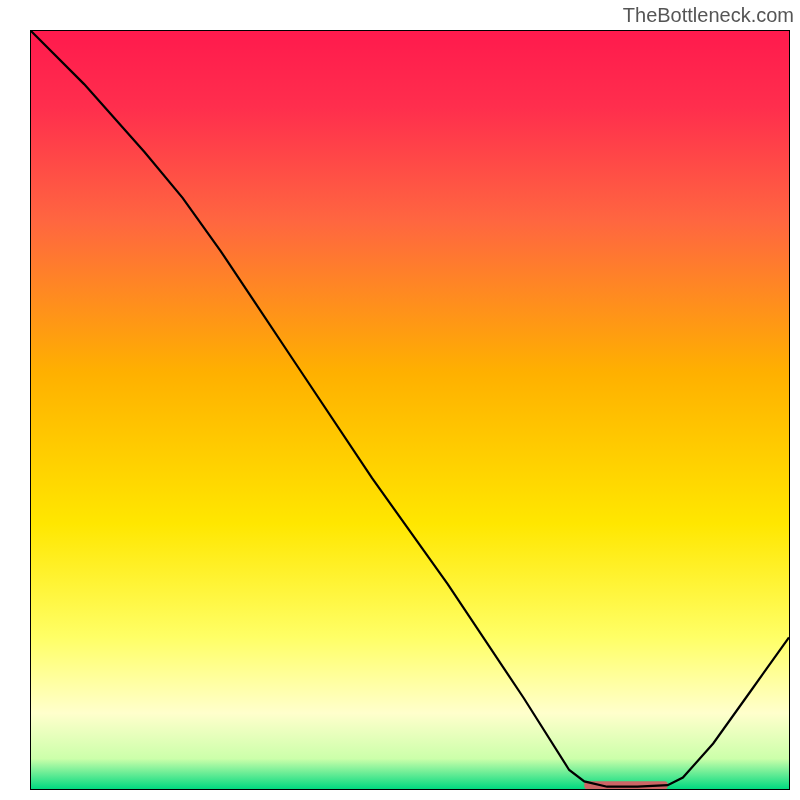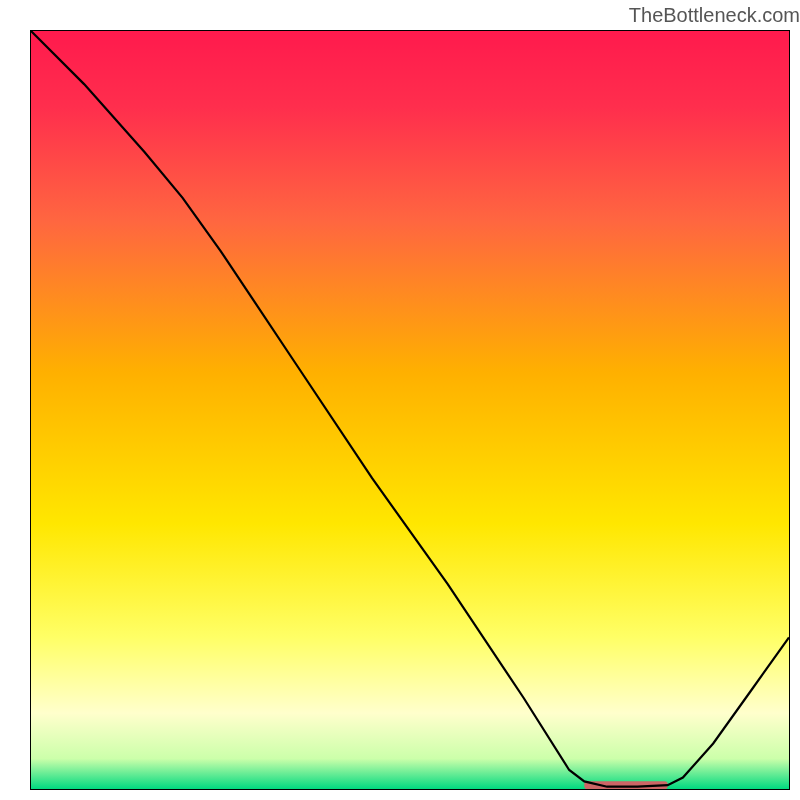--- a/index.html
+++ b/index.html
@@ -7,21 +7,21 @@
     padding: 0;
     width: 800px;
     height: 800px;
     background: white;
     font-family: Arial, sans-serif;
     position: relative;
   }
   .watermark {
     position: absolute;
     top: 4px;
-    right: 0;
+    right: 6px;
     color: #555;
     font-size: 20px;
     font-weight: 500;
     z-index: 10;
   }
   .chart-container {
     position: absolute;
     left: 30px;
     top: 30px;
     width: 758px;

